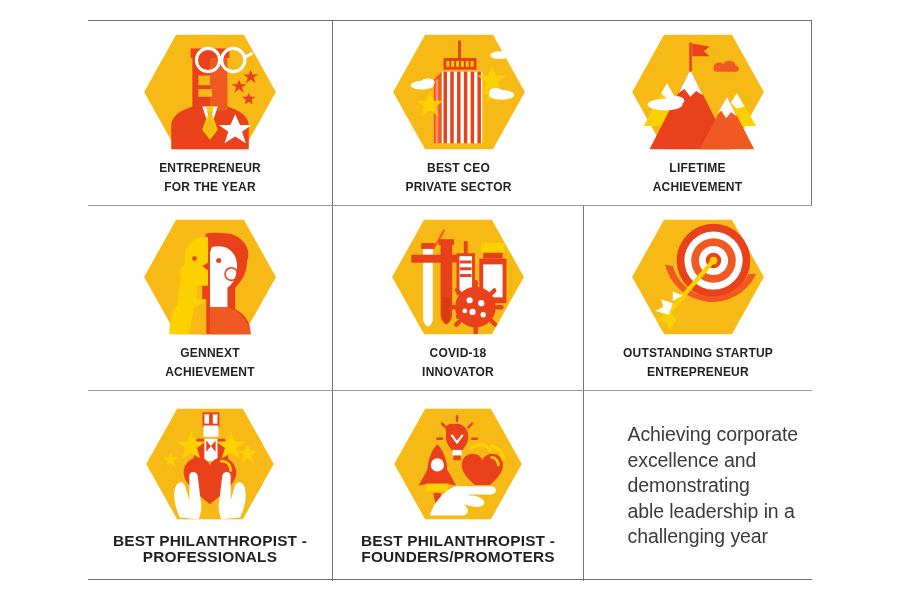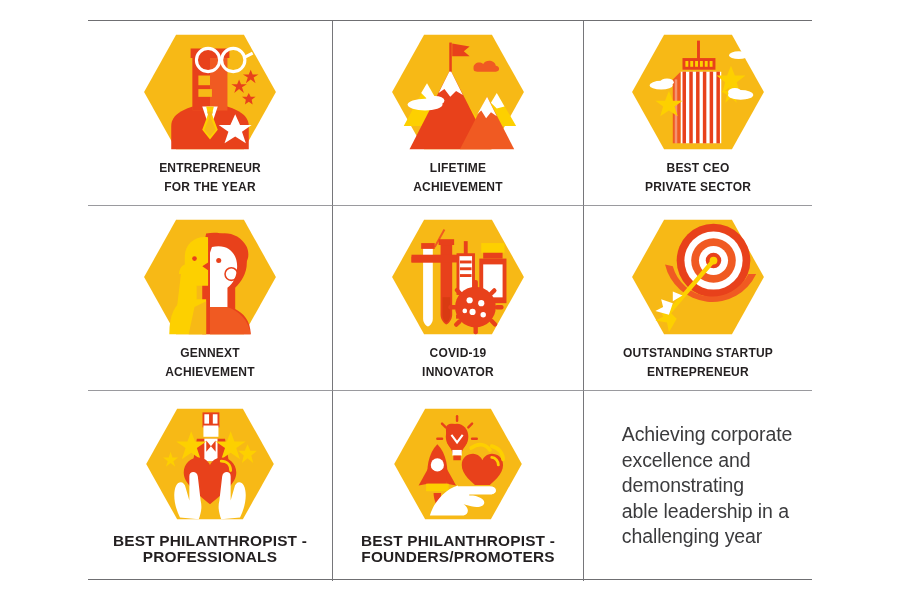--- a/index.html
+++ b/index.html
@@ -63,21 +63,21 @@
     letter-spacing: 0.2px;
     color: #231f20;
     text-align: center;
     white-space: pre-line;
     padding: 0 4px;
   }
   .row3 .label { font-size: 15.4px; line-height: 16px; margin-top: 8px; }
 
   
   .desc-cell {
-    align-items: center;
+    align-items: flex-end;
     justify-content: center;
     padding: 0 14px 0 32px;
   }
   .desc {
     font-size: 19.5px;
     line-height: 25.5px;
     color: #3b3b3d;
     font-weight: normal;
     text-align: left;
     white-space: pre-line;
@@ -119,47 +119,20 @@
         <polygon points="96,88 101,99 113,99 103,106 107,118 96,111 85,118 89,106 79,99 91,99" fill="#FFFFFF"></polygon>
 
         <polygon points="100,52 102,57 108,57 103,60 105,66 100,62 95,66 97,60 92,57 98,57" fill="#E8411B"></polygon>
         <polygon points="112,42 114,47 120,47 115,50 117,56 112,52 107,56 109,50 104,47 110,47" fill="#E8411B"></polygon>
         <polygon points="110,66 112,70 117,70 113,73 114,78 110,75 106,78 107,73 103,70 108,70" fill="#E8411B"></polygon>
       </svg>
       <div class="label">ENTREPRENEUR
 FOR THE YEAR</div>
     </div>
 
-    <div class="cell col2 row1 rowline">
-      <svg class="badge" viewBox="0 0 140 130">
-        <polygon points="35,6 105,6 138,65 105,124 35,124 2,65" fill="#F7B916"></polygon>
-
-        <path d="M14,100 L38,56 L56,86 L70,62 L92,96 L110,66 L130,100 Z" fill="#FDD000"></path>
-
-        <path d="M38,56 L46,70 L38,72 L32,66 Z" fill="#FFFFFF"></path>
-        <path d="M110,66 L118,80 L110,82 L104,76 Z" fill="#FFFFFF"></path>
-
-        <path d="M20,124 L62,42 L104,124 Z" fill="#E8411B"></path>
-
-        <path d="M72,124 L100,70 L128,124 Z" fill="#F05A22"></path>
-
-        <path d="M62,42 L75,68 L68,64 L62,70 L56,62 L50,66 Z" fill="#FFFFFF"></path>
-        <path d="M100,70 L110,90 L104,86 L99,92 L94,84 L90,88 Z" fill="#FFFFFF"></path>
-
-        <rect x="61" y="14" width="2.6" height="30" fill="#E8411B"></rect>
-        <path d="M64,15 L82,18 L76,23 L82,28 L64,28 Z" fill="#E8411B"></path>
-
-        <path d="M86,40 C86,35 92,33 96,36 C99,31 108,32 109,38 C113,38 114,44 109,44 L90,44 C86,44 86,42 86,40 Z" fill="#F05A22"></path>
-        <ellipse cx="36" cy="78" rx="18" ry="6" fill="#FFFFFF"></ellipse>
-        <ellipse cx="46" cy="74" rx="10" ry="5" fill="#FFFFFF"></ellipse>
-      </svg>
-      <div class="label">LIFETIME
-ACHIEVEMENT</div>
-    </div>
-
     <div class="cell col3 row1 rowline">
       <svg class="badge" viewBox="0 0 140 130">
         <polygon points="35,6 105,6 138,65 105,124 35,124 2,65" fill="#F7B916"></polygon>
 
         <rect x="69" y="12" width="3" height="22" fill="#E8411B"></rect>
 
         <rect x="54" y="30" width="34" height="12" fill="#E8411B"></rect>
         <rect x="57" y="33" width="3" height="6" fill="#FDD000"></rect>
         <rect x="62" y="33" width="3" height="6" fill="#FDD000"></rect>
         <rect x="67" y="33" width="3" height="6" fill="#FDD000"></rect>
@@ -183,20 +156,47 @@
         <polygon points="40,64 44,74 54,74 46,80 49,90 40,84 31,90 34,80 26,74 36,74" fill="#FDD000"></polygon>
 
         <ellipse cx="32" cy="58" rx="12" ry="4.5" fill="#FFFFFF"></ellipse>
         <ellipse cx="38" cy="55" rx="7" ry="4" fill="#FFFFFF"></ellipse>
         <ellipse cx="112" cy="27" rx="10" ry="4" fill="#FFFFFF"></ellipse>
         <ellipse cx="114" cy="68" rx="13" ry="5" fill="#FFFFFF"></ellipse>
         <ellipse cx="108" cy="65" rx="7" ry="4" fill="#FFFFFF"></ellipse>
       </svg>
       <div class="label">BEST CEO
 PRIVATE SECTOR</div>
+    </div>
+
+    <div class="cell col2 row1 rowline">
+      <svg class="badge" viewBox="0 0 140 130">
+        <polygon points="35,6 105,6 138,65 105,124 35,124 2,65" fill="#F7B916"></polygon>
+
+        <path d="M14,100 L38,56 L56,86 L70,62 L92,96 L110,66 L130,100 Z" fill="#FDD000"></path>
+
+        <path d="M38,56 L46,70 L38,72 L32,66 Z" fill="#FFFFFF"></path>
+        <path d="M110,66 L118,80 L110,82 L104,76 Z" fill="#FFFFFF"></path>
+
+        <path d="M20,124 L62,42 L104,124 Z" fill="#E8411B"></path>
+
+        <path d="M72,124 L100,70 L128,124 Z" fill="#F05A22"></path>
+
+        <path d="M62,42 L75,68 L68,64 L62,70 L56,62 L50,66 Z" fill="#FFFFFF"></path>
+        <path d="M100,70 L110,90 L104,86 L99,92 L94,84 L90,88 Z" fill="#FFFFFF"></path>
+
+        <rect x="61" y="14" width="2.6" height="30" fill="#E8411B"></rect>
+        <path d="M64,15 L82,18 L76,23 L82,28 L64,28 Z" fill="#E8411B"></path>
+
+        <path d="M86,40 C86,35 92,33 96,36 C99,31 108,32 109,38 C113,38 114,44 109,44 L90,44 C86,44 86,42 86,40 Z" fill="#F05A22"></path>
+        <ellipse cx="36" cy="78" rx="18" ry="6" fill="#FFFFFF"></ellipse>
+        <ellipse cx="46" cy="74" rx="10" ry="5" fill="#FFFFFF"></ellipse>
+      </svg>
+      <div class="label">LIFETIME
+ACHIEVEMENT</div>
     </div>
 
     <div class="cell col1 row2 rowline">
       <svg class="badge" viewBox="0 0 140 130">
         <polygon points="35,6 105,6 138,65 105,124 35,124 2,65" fill="#F7B916"></polygon>
 
         <path d="M66,20 C90,16 108,30 108,50 C108,62 102,70 96,76 L96,98 C104,102 112,110 112,124 L62,124 L62,40 Z" fill="#E8411B"></path>
 
         <path d="M62,34 C70,16 98,14 108,34 C112,44 108,54 100,54 C96,44 86,38 74,40 Z" fill="#E8411B"></path>
 
@@ -258,21 +258,21 @@
           <rect x="104" y="76" width="4.5" height="9" rx="2" transform="rotate(45 106 80)"></rect>
           <rect x="68" y="108" width="4.5" height="9" rx="2" transform="rotate(45 70 112)"></rect>
           <rect x="104" y="108" width="4.5" height="9" rx="2" transform="rotate(-45 106 112)"></rect>
         </g>
         <circle cx="82" cy="89" r="3.2" fill="#FFFFFF"></circle>
         <circle cx="94" cy="92" r="3.2" fill="#FFFFFF"></circle>
         <circle cx="85" cy="101" r="3.2" fill="#FFFFFF"></circle>
         <circle cx="96" cy="104" r="2.8" fill="#FFFFFF"></circle>
         <circle cx="77" cy="100" r="2.4" fill="#FFFFFF"></circle>
       </svg>
-      <div class="label">COVID-19
+      <div class="label">COVID-18
 INNOVATOR</div>
     </div>
 
     <div class="cell col3 row2 rowline">
       <svg class="badge" viewBox="0 0 140 130">
         <polygon points="35,6 105,6 138,65 105,124 35,124 2,65" fill="#F7B916"></polygon>
 
         <circle cx="86" cy="48" r="38" fill="#E8411B"></circle>
         <circle cx="86" cy="48" r="30" fill="#FFFFFF"></circle>
         <circle cx="86" cy="48" r="23" fill="#F05A22"></circle>

